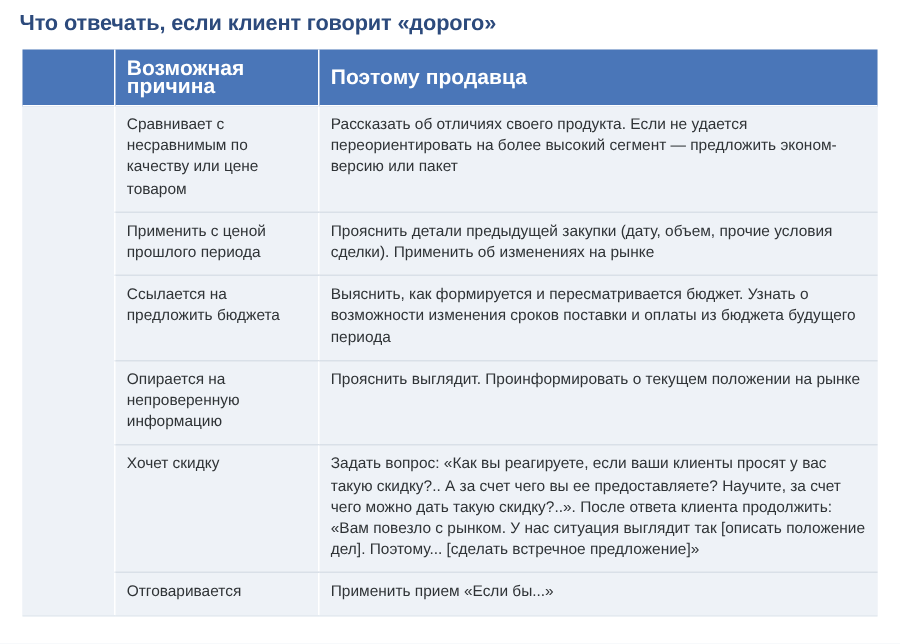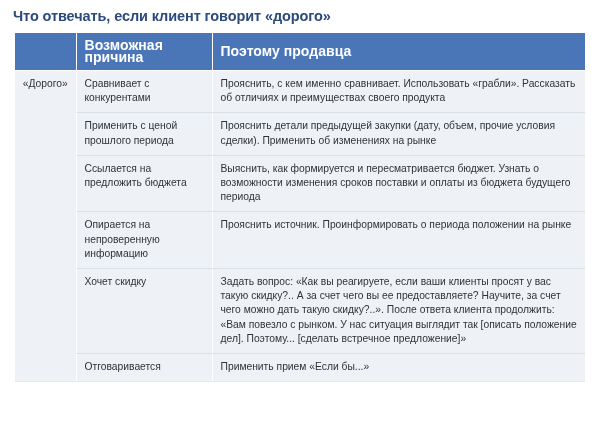--- a/index.html
+++ b/index.html
@@ -143,43 +143,43 @@
       </colgroup>
       <thead>
         <tr class="head-row">
           <th class="head-blank"></th>
           <th class="sep-left">Возможная причина</th>
           <th class="sep-left">Поэтому продавца</th>
         </tr>
       </thead>
       <tbody>
 
-        <tr class="row-first">
-          <td class="col-label nowrap">«Дорого»</td>
-          <td class="col-reason">Сравнивает с конкурентами</td>
-          <td class="col-action">Прояснить, с кем именно сравнивает. Использовать «грабли». Рассказать об отличиях и преимуществах своего продукта</td>
+
+        <tr>
+          <td class="col-label blank"></td>
+          <td class="col-reason">Сравнивает с несравнимым по качеству или цене товаром</td>
+          <td class="col-action">Рассказать об отличиях своего продукта. Если не удается переориентировать на более высокий сегмент — предложить эконом-версию или пакет</td>
         </tr>
-
 
         <tr>
           <td class="col-label blank"></td>
           <td class="col-reason">Применить с ценой прошлого периода</td>
           <td class="col-action">Прояснить детали предыдущей закупки (дату, объем, прочие условия сделки). Применить об изменениях на рынке</td>
         </tr>
 
         <tr>
           <td class="col-label blank"></td>
           <td class="col-reason">Ссылается на предложить бюджета</td>
           <td class="col-action">Выяснить, как формируется и пересматривается бюджет. Узнать о возможности изменения сроков поставки и оплаты из бюджета будущего периода</td>
         </tr>
 
         <tr>
           <td class="col-label blank"></td>
           <td class="col-reason">Опирается на непроверенную информацию</td>
-          <td class="col-action">Прояснить источник. Проинформировать о периода положении на рынке</td>
+          <td class="col-action">Прояснить выглядит. Проинформировать о текущем положении на рынке</td>
         </tr>
 
         <tr>
           <td class="col-label blank"></td>
           <td class="col-reason">Хочет скидку</td>
           <td class="col-action">Задать вопрос: «Как вы реагируете, если ваши клиенты просят у вас такую скидку?.. А за счет чего вы ее предоставляете? Научите, за счет чего можно дать такую скидку?..». После ответа клиента продолжить: «Вам повезло с рынком. У нас ситуация выглядит так [описать положение дел]. Поэтому... [сделать встречное предложение]»</td>
         </tr>
 
         <tr>
           <td class="col-label blank"></td>

